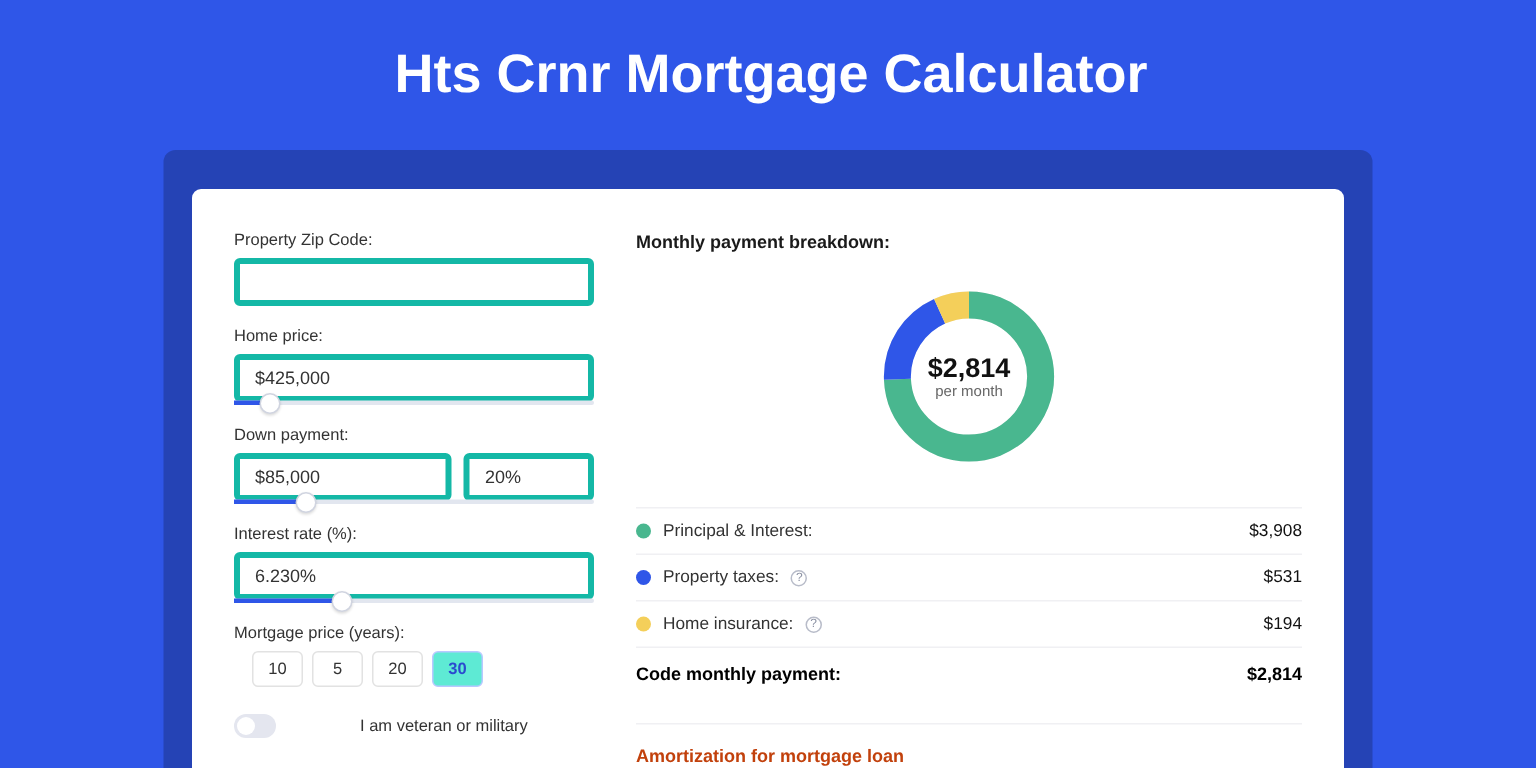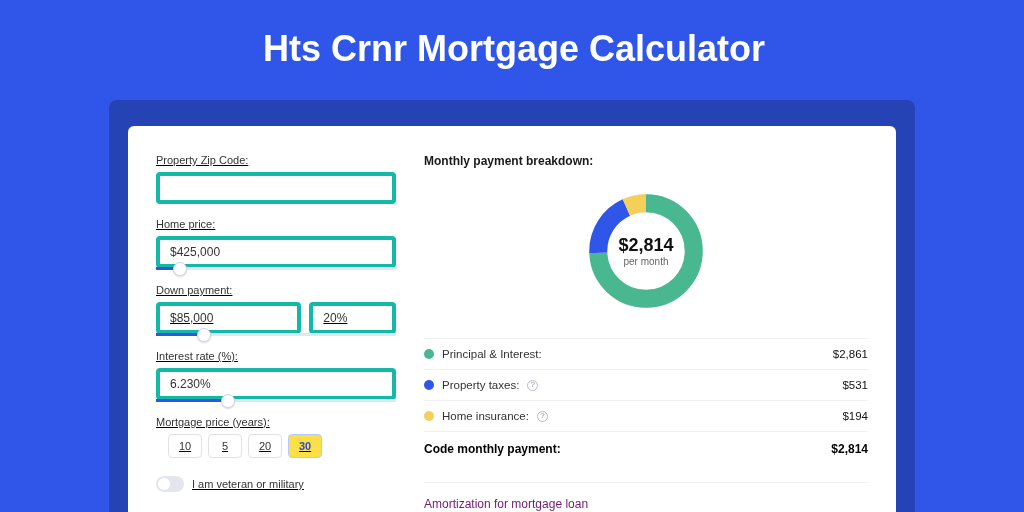--- a/index.html
+++ b/index.html
@@ -36,21 +36,20 @@
     border-radius: 6px 6px 0 0;
     display: flex;
     padding: 28px 28px 0 28px;
     gap: 28px;
     height: 386px;
     overflow: hidden;
   }
   .left {
     width: 240px;
     flex-shrink: 0;
-    text-decoration: underline;
   }
   .right {
     flex: 1;
     display: flex;
     flex-direction: column;
     gap: 16px;
   }
   .field-label {
     font-size: 11px;
     color: #333;
@@ -96,21 +95,21 @@
     border: 1px solid #e2e2e2;
     background: #fff;
     font-size: 11px;
     color: #333;
     width: 34px; height: 24px;
     border-radius: 4px;
     display:flex; align-items:center; justify-content:center;
     cursor: pointer;
   }
   .period-btn.active {
-    background: #fde047;
+    background: #5eead4;
     border-color: #b8c8ff;
     color: #2b4bcf;
     font-weight: 600;
   }
   .toggle-row { display:flex; align-items:center; gap:8px; margin-top:18px;}
   .toggle {
     width: 28px; height: 16px; border-radius: 10px;
     background: #e4e6ef; position: relative;
   }
   .toggle::after {
@@ -154,21 +153,21 @@
   .info-icon {
     width:11px; height:11px; border-radius:50%;
     border:1px solid #b8bcc9; display:inline-flex;
     align-items:center; justify-content:center;
     font-size:8px; color:#8a90a2; line-height:1;
   }
   .amort {
     border-top: 1px solid #f0f0f3;
     padding-top: 14px;
   }
-  .amort-title { font-size:12px; font-weight:400; color:#701a75; margin-bottom:10px;}
+  .amort-title { font-size:12px; font-weight:700; color:#c2410c; margin-bottom:10px;}
   .val { font-weight:400; color:#111; }
 </style>
 </head>
 <body>
 
 <h1 class="page-title">Hts Crnr Mortgage Calculator</h1>
 <div class="shadow-band"></div>
 
 <div class="card">
 
@@ -214,21 +213,21 @@
       <div class="period-row">
         <div class="period-btn">10</div>
         <div class="period-btn">5</div>
         <div class="period-btn">20</div>
         <div class="period-btn active">30</div>
       </div>
     </div>
 
     <div class="toggle-row">
       <div class="toggle"></div>
-      <span style="font-size:11px;color:#333;">I am veteran or military</span>
+      <span style="font-size:11px;color:#333;margin-left:48px;">I am veteran or military</span>
     </div>
 
   </div>
 
   <div class="right">
     <div class="section-title">Monthly payment breakdown:</div>
 
     <div class="donut-wrap">
       <div class="donut">
         <svg viewBox="0 0 42 42">
@@ -243,21 +242,21 @@
         </div>
       </div>
     </div>
 
     <div>
       <div class="line-row">
         <div class="line-left">
           <span class="dot" style="background:#49b78f"></span>
           <span>Principal &amp; Interest:</span>
         </div>
-        <span class="val">$2,861</span>
+        <span class="val">$3,908</span>
       </div>
       <div class="line-row">
         <div class="line-left">
           <span class="dot" style="background:#2f56e8"></span>
           <span>Property taxes:</span>
           <span class="info-icon">?</span>
         </div>
         <span class="val">$531</span>
       </div>
       <div class="line-row">

